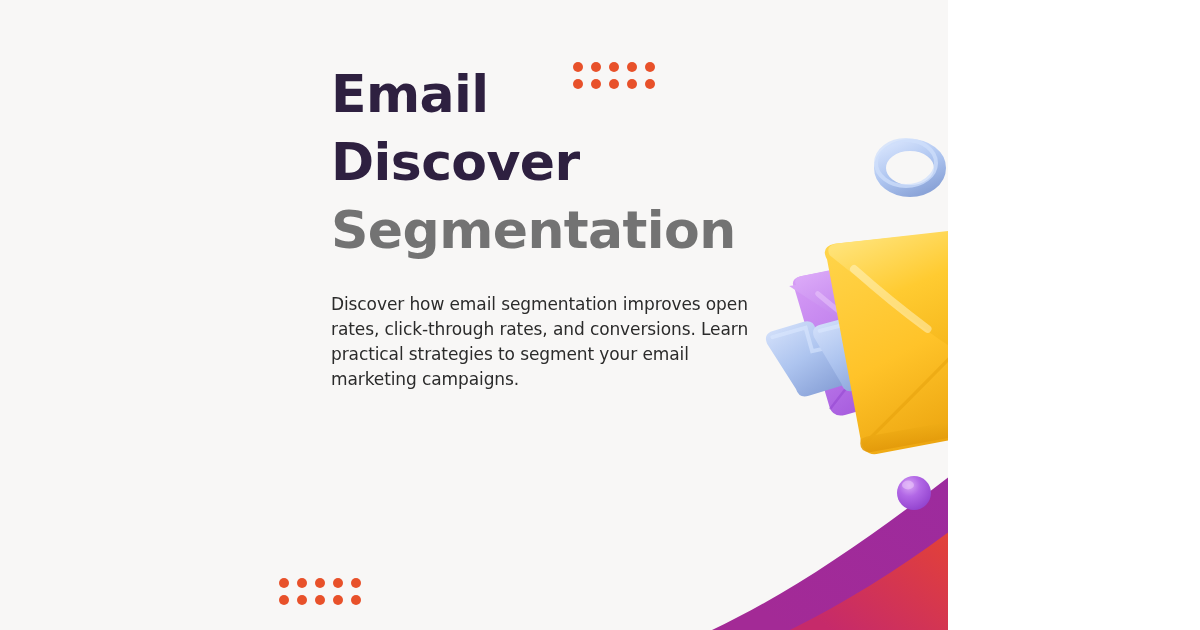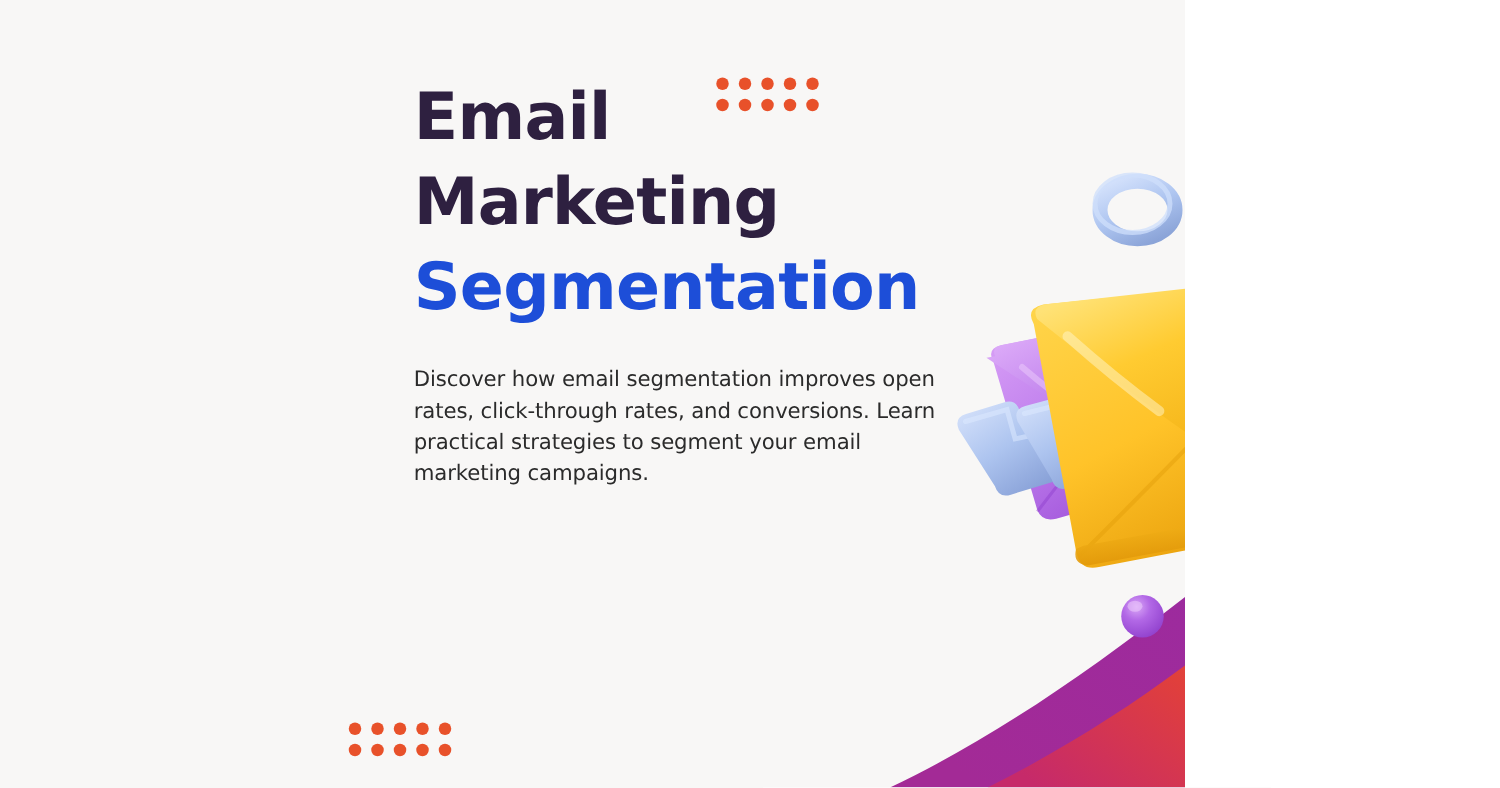--- a/index.html
+++ b/index.html
@@ -67,21 +67,21 @@
     font-size: 52px;
     line-height: 1.31;
     letter-spacing: -0.6px;
     color: #2e2040;
   }
   #headline .line {
     display: block;
     white-space: nowrap;
   }
   #headline .accent {
-    color: #1d4ed8;
+    color: #737373;
   }
   #description {
     margin: 0;
     margin-top: 28px;
     width: 420px;
     font-family: "DejaVu Sans", sans-serif;
     font-weight: 400;
     font-size: 17px;
     line-height: 1.46;
     color: #2b2b2b;
@@ -151,21 +151,21 @@
     <span class="dot"></span>
     <span class="dot"></span>
     <span class="dot"></span>
     <span class="dot"></span>
     <span class="dot"></span>
   </div>
 
   <div id="text-block">
     <h1 id="headline">
       <span class="line">Email</span>
-      <span class="line">Marketing</span>
+      <span class="line">Discover</span>
       <span class="line accent">Segmentation</span>
     </h1>
     <p id="description">Discover how email segmentation improves open rates, click-through rates, and conversions. Learn practical strategies to segment your email marketing campaigns.</p>
   </div>
 
   <svg id="illustration" viewBox="0 0 470 420" aria-hidden="true">
     <defs>
 
       <linearGradient id="yBodyA" x1="0" y1="0" x2="0.55" y2="1">
         <stop offset="0%" stop-color="#ffd74f"></stop>

